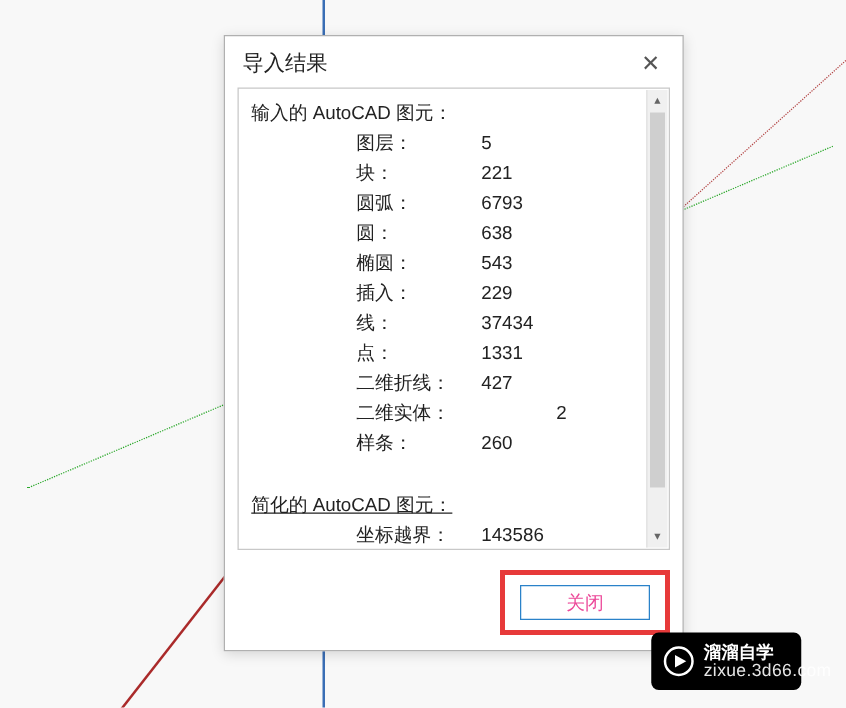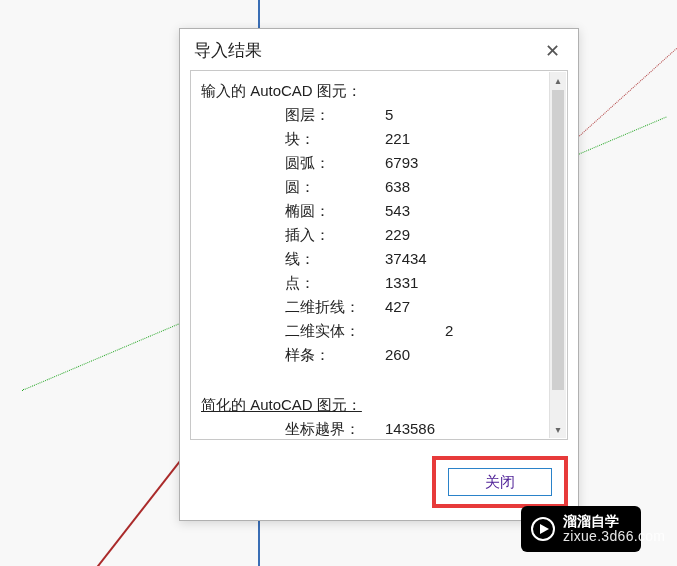--- a/index.html
+++ b/index.html
@@ -55,21 +55,21 @@
       transform-origin: left center;
       transform: rotate(-42deg);
       left: 430px;
       top: 270px;
     }
     
     .dialog {
       position: absolute;
       left: 179px;
       top: 28px;
-      width: 400px;
+      width: 368px;
       background: #ffffff;
       border: 1px solid #b0b0b0;
       box-shadow: 0 2px 10px rgba(0,0,0,0.15);
     }
     .titlebar {
       display: flex;
       align-items: center;
       justify-content: space-between;
       padding: 10px 12px 8px 14px;
     }
@@ -145,21 +145,21 @@
     .highlight-box {
       border: 4px solid #e73a3a;
       padding: 8px 12px;
       display: inline-block;
     }
     .close-btn {
       width: 104px;
       height: 28px;
       background: #fff;
       border: 1px solid #2a82c9;
-      color: #4c1d95;
+      color: #ec4899;
       font-size: 15px;
       display: flex;
       align-items: center;
       justify-content: center;
       cursor: pointer;
     }
     
     .badge {
       position: absolute;
       right: 36px;

